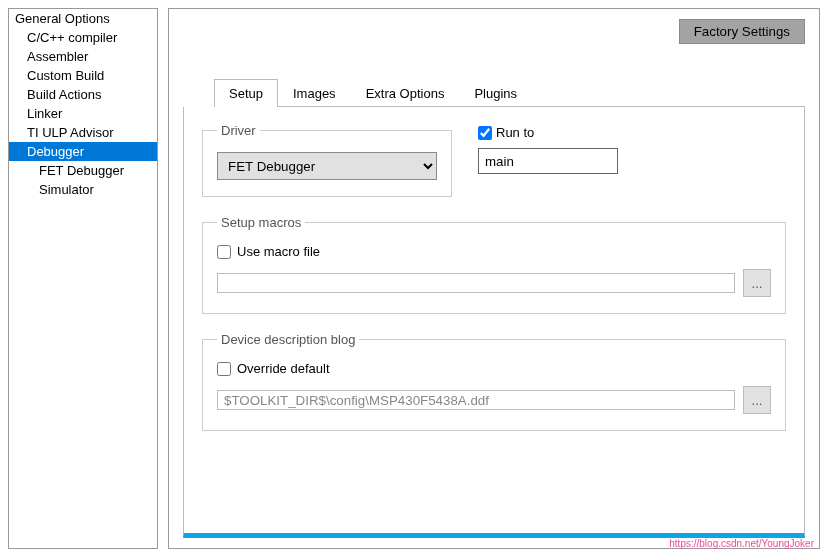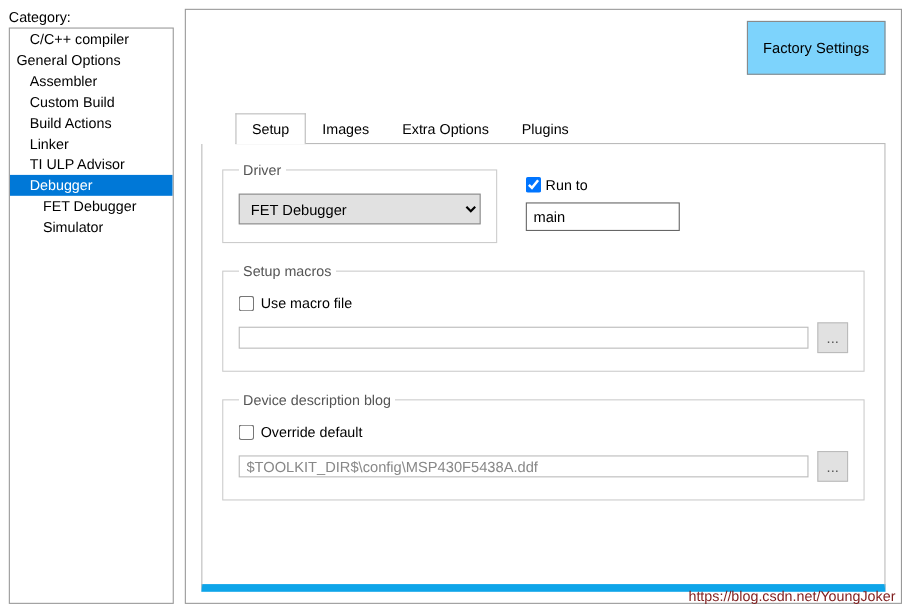--- a/index.html
+++ b/index.html
@@ -46,22 +46,22 @@
       display: flex;
       flex-direction: column;
     }
     .header-row {
       display: flex;
       justify-content: flex-end;
       margin-bottom: 34px;
     }
     .factory-btn {
       border: 1px solid #8a8a8a;
-      background: #7dd3fc;
-      padding: 16px 14px;
+      background: #a3a3a3;
+      padding: 4px 14px;
       cursor: pointer;
     }
     .tabs {
       display: flex;
       align-items: flex-end;
       border-bottom: 1px solid #bbb;
       margin-left: 31px;
     }
     .tab {
       padding: 6px 14px;
@@ -71,21 +71,21 @@
       bottom: -1px;
       cursor: pointer;
     }
     .tab.active {
       border-color: #bbb;
       background: #fff;
     }
     .tab-body {
       border-left: 1px solid #bbb;
       border-right: 1px solid #bbb;
-      border-bottom: 7px solid #0ea5e9;
+      border-bottom: 5px solid #0ea5e9;
       padding: 16px 18px 10px 18px;
       flex: 1;
     }
     .driver-row {
       display: flex;
       gap: 26px;
       margin-bottom: 18px;
     }
     fieldset.group {
       border: 1px solid #ccc;
@@ -107,21 +107,21 @@
       border: 1px solid #8a8a8a;
       background: #e1e1e1;
       padding-left: 6px;
     }
     .runto-block {
       display: flex;
       flex-direction: column;
       gap: 8px;
       padding-top: 2px;
     }
-    .runto-label { display: flex; align-items: flex-start; gap: 4px; margin-top: 12px; }
+    .runto-label { display: flex; align-items: flex-end; gap: 4px; }
     .runto-input {
       width: 140px;
       height: 26px;
       border: 1px solid #666;
       padding: 0 6px;
     }
     .check { width: 14px; height: 14px; }
     .macro-file-row, .ddf-row {
       display: flex;
       align-items: center;
@@ -149,33 +149,32 @@
     }
     .checkbox-row {
       display: flex;
       align-items: flex-end;
       gap: 6px;
     }
     .watermark {
       position: fixed;
       bottom: 8px;
       right: 14px;
-      color: #7f1d1d;
-      font-size: 13px;
+      color: #ec4899;
+      font-size: 10px;
       pointer-events: none;
     }
   </style>
 </head>
 <body>
 
 <div class="category-panel">
-  <div class="category-label">Category:</div>
   <div class="tree">
+    <div class="tree-item">General Options</div>
     <div class="tree-item lvl1">C/C++ compiler</div>
-    <div class="tree-item">General Options</div>
     <div class="tree-item lvl1">Assembler</div>
     <div class="tree-item lvl1">Custom Build</div>
     <div class="tree-item lvl1">Build Actions</div>
     <div class="tree-item lvl1">Linker</div>
     <div class="tree-item lvl1">TI ULP Advisor</div>
     <div class="tree-item lvl1 selected">Debugger</div>
     <div class="tree-item lvl2">FET Debugger</div>
     <div class="tree-item lvl2">Simulator</div>
   </div>
 </div>

